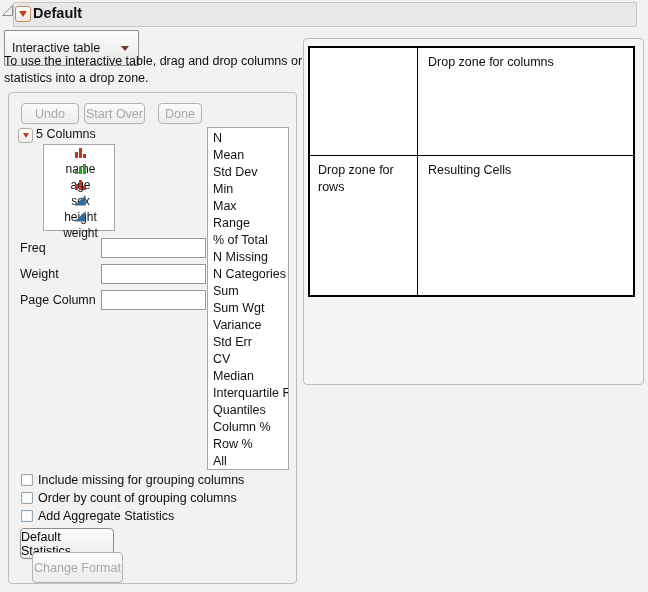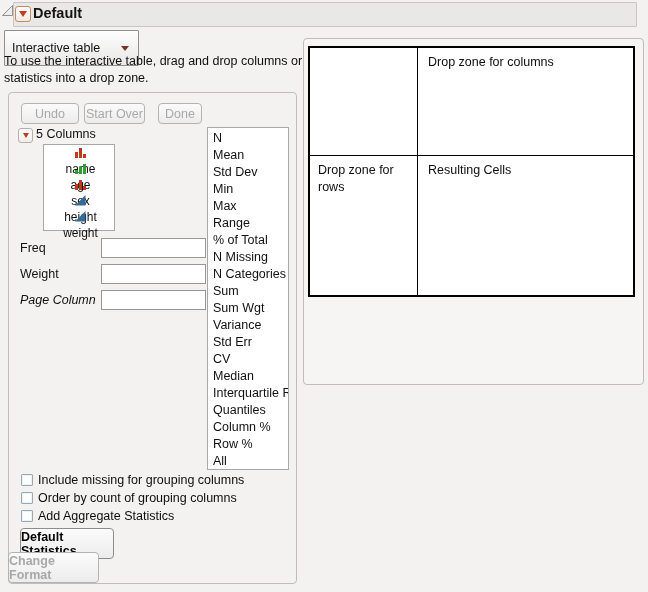--- a/index.html
+++ b/index.html
@@ -57,21 +57,21 @@
     border:1px solid #BFBCB9;border-radius:4px;background:transparent;
   }
   .btn{
     position:absolute;height:21px;box-sizing:border-box;
     display:flex;align-items:center;justify-content:center;
     border:1px solid #B3B3B3;border-radius:4px;
     background:linear-gradient(#FBFBFB,#ECECEC);
     font-size:12.5px;color:#A8A8A8;
   }
   .btn.enabled{border-color:#8C8C8C;color:#000;}
-  .btn.small{height:31px;font-weight:bold;}
+  .btn.small{height:31px;}
 
   .cols-header-tri{left:18px;top:128px;width:13px;height:13px;position:absolute;
     display:flex;align-items:center;justify-content:center;
     border:1px solid #B6AFA9;border-radius:3px;background:linear-gradient(#FFFFFF,#F1ECE8);}
   .cols-header-tri .tri{width:0;height:0;border-left:3.5px solid transparent;
     border-right:3.5px solid transparent;border-top:5px solid #C23B22;}
   .cols-header-label{position:absolute;left:36px;top:127px;font-size:12.5px;}
 
   .columns-listbox{
     position:absolute;left:43px;top:144px;width:72px;height:87px;
@@ -187,21 +187,21 @@
           <polygon points="0,10.5 10.5,10.5 10.5,0" fill="#336B99"></polygon>
         </svg>
       <span>weight</span>
     </div>
   </div>
 
   <div class="field-label" style="top:241px;">Freq</div>
   <input class="text-field" style="top: 238px;" value="">
   <div class="field-label" style="top:267px;">Weight</div>
   <input class="text-field" style="top: 264px;" value="">
-  <div class="field-label" style="top:293px;font-style:italic;">Page Column</div>
+  <div class="field-label" style="top:293px;">Page Column</div>
   <input class="text-field" style="top: 290px;" value="">
 
   <div class="stats-listbox">
     <div class="stat-item">N</div>
     <div class="stat-item">Mean</div>
     <div class="stat-item">Std Dev</div>
     <div class="stat-item">Min</div>
     <div class="stat-item">Max</div>
     <div class="stat-item">Range</div>
     <div class="stat-item">% of Total</div>
@@ -227,21 +227,21 @@
   <div class="cb-row" style="top:508px;">
     <span class="checkbox"></span>
     <span class="cb-label">Add Aggregate Statistics</span>
   </div>
   <div class="cb-row" style="top:490px;">
     <span class="checkbox"></span>
     <span class="cb-label">Order by count of grouping columns</span>
   </div>
 
   <div class="btn small enabled" style="left:20px;top:528px;width:94px;">Default Statistics</div>
-  <div class="btn small" style="left:8px;top:552px;width:91px;">Change Format</div>
+  <div class="btn small" style="left:32px;top:552px;width:91px;">Change Format</div>
 
   <div class="right-container">
     <div class="drop-table">
       <div class="dz tl"></div>
       <div class="dz tr">Drop zone for columns</div>
       <div class="dz bl">Drop zone for rows</div>
       <div class="dz br">Resulting Cells</div>
     </div>
   </div>
 

